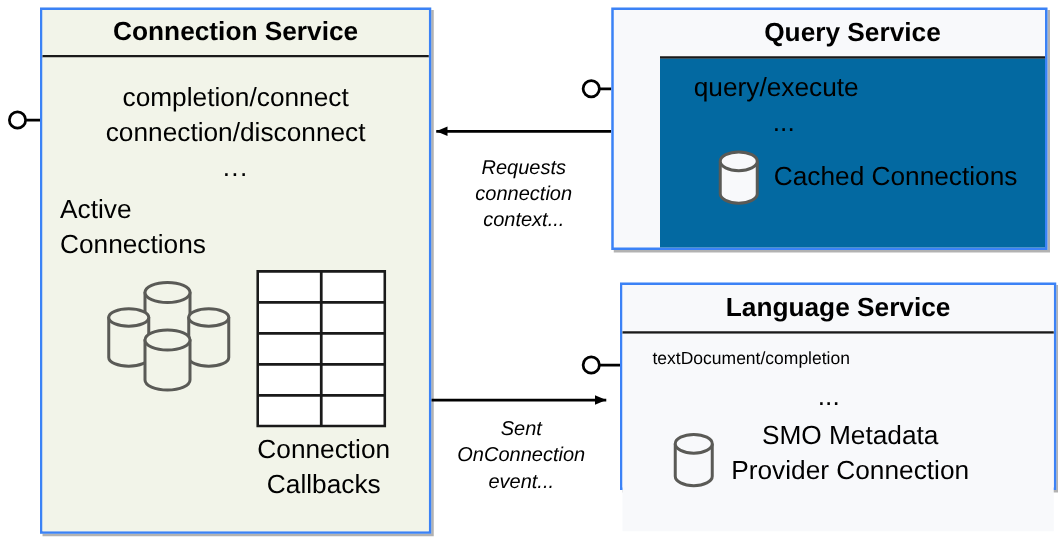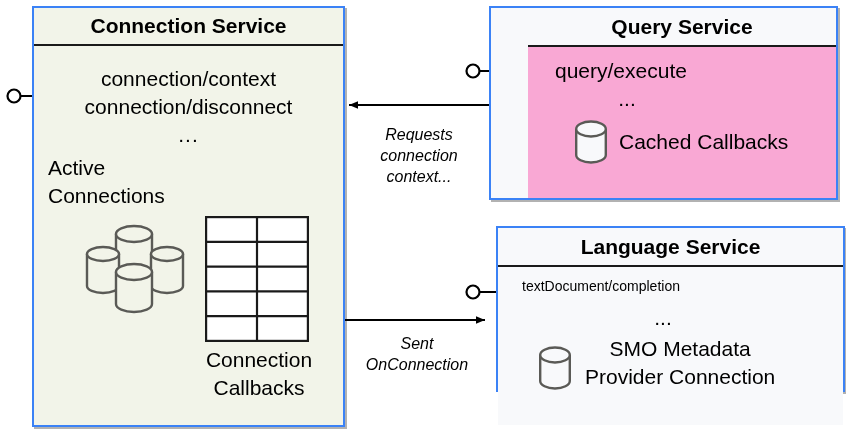--- a/index.html
+++ b/index.html
@@ -106,21 +106,21 @@
     left: 489px; top: 6px;
     width: 349px; height: 194px;
     background: #f8f9fb;
     padding-left: 37px;
   }
   #query-service .comp-title {
     height: 39px;
     font-size: 21px;
     background: #f8f9fb;
   }
-  #query-service .comp-body { height: 151px; background: #f9a8d4; }
+  #query-service .comp-body { height: 151px; background: #0369a1; }
 
   #qs-op {
     position: absolute;
     left: 27px;
     top: 12px;
     font-size: 21px;
     color: #000;
     text-align: left;
   }
   #qs-ellipsis {
@@ -234,21 +234,21 @@
   <g>
     <path d="M345,320 L485,320" stroke="#000" stroke-width="2.2" fill="none" marker-end="url(#arrowR)"></path>
   </g>
 </svg>
 
 <div class="component" id="connection-service">
   <div class="comp-title">Connection Service</div>
   <div class="comp-body">
 
     <div class="op-list" id="cs-ops">
-      <div>connection/context</div>
+      <div>completion/connect</div>
       <div>connection/disconnect</div>
       <div class="ellipsis-row">...</div>
     </div>
 
     <div id="cs-active-label">
       <div>Active</div>
       <div>Connections</div>
     </div>
 
     <svg id="db-cluster" viewBox="0 0 106 98" xmlns="http://www.w3.org/2000/svg">
@@ -294,21 +294,21 @@
     <div id="qs-op">query/execute</div>
     <div id="qs-ellipsis">...</div>
 
     <div id="qs-cached-row">
       <svg width="34" height="46" viewBox="0 0 34 46" xmlns="http://www.w3.org/2000/svg">
         <g fill="#f8f9fb" stroke="#5a5a56" stroke-width="2.4" stroke-linejoin="round">
           <path d="M2.2,10 L2.2,36 a14.8,7.5 0 0 0 29.6,0 L31.8,10"></path>
           <ellipse cx="17" cy="10" rx="14.8" ry="7.5"></ellipse>
         </g>
       </svg>
-      <span id="qs-cached-label">Cached Callbacks</span>
+      <span id="qs-cached-label">Cached Connections</span>
     </div>
 
   </div>
 </div>
 
 <div class="component" id="language-service">
   <div class="comp-title">Language Service</div>
   <div class="comp-body">
 
     <div id="ls-op">textDocument/completion</div>
@@ -332,13 +332,14 @@
 
 <div class="edge-label" id="label-requests">
   <div>Requests</div>
   <div>connection</div>
   <div>context...</div>
 </div>
 
 <div class="edge-label" id="label-sent">
   <div>Sent</div>
   <div>OnConnection</div>
+  <div>event...</div>
 </div>
 
 </body></html>

